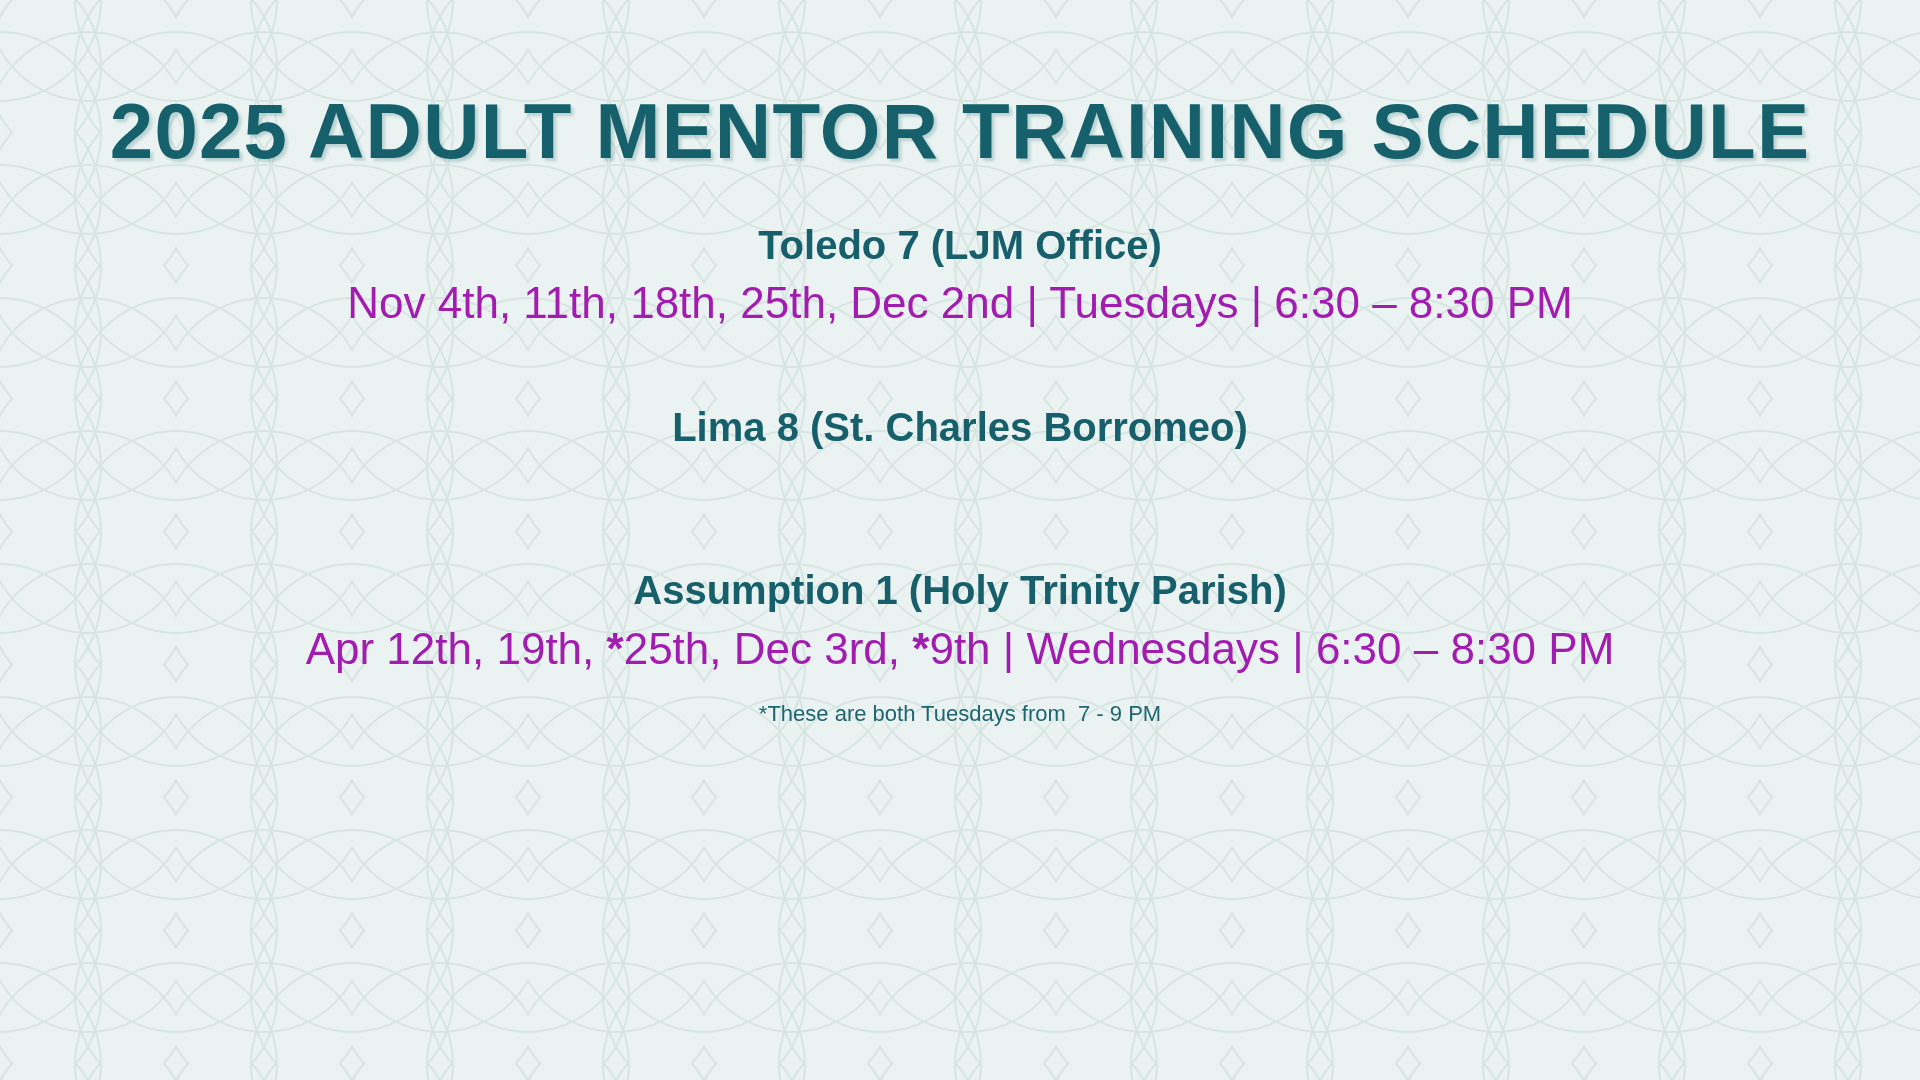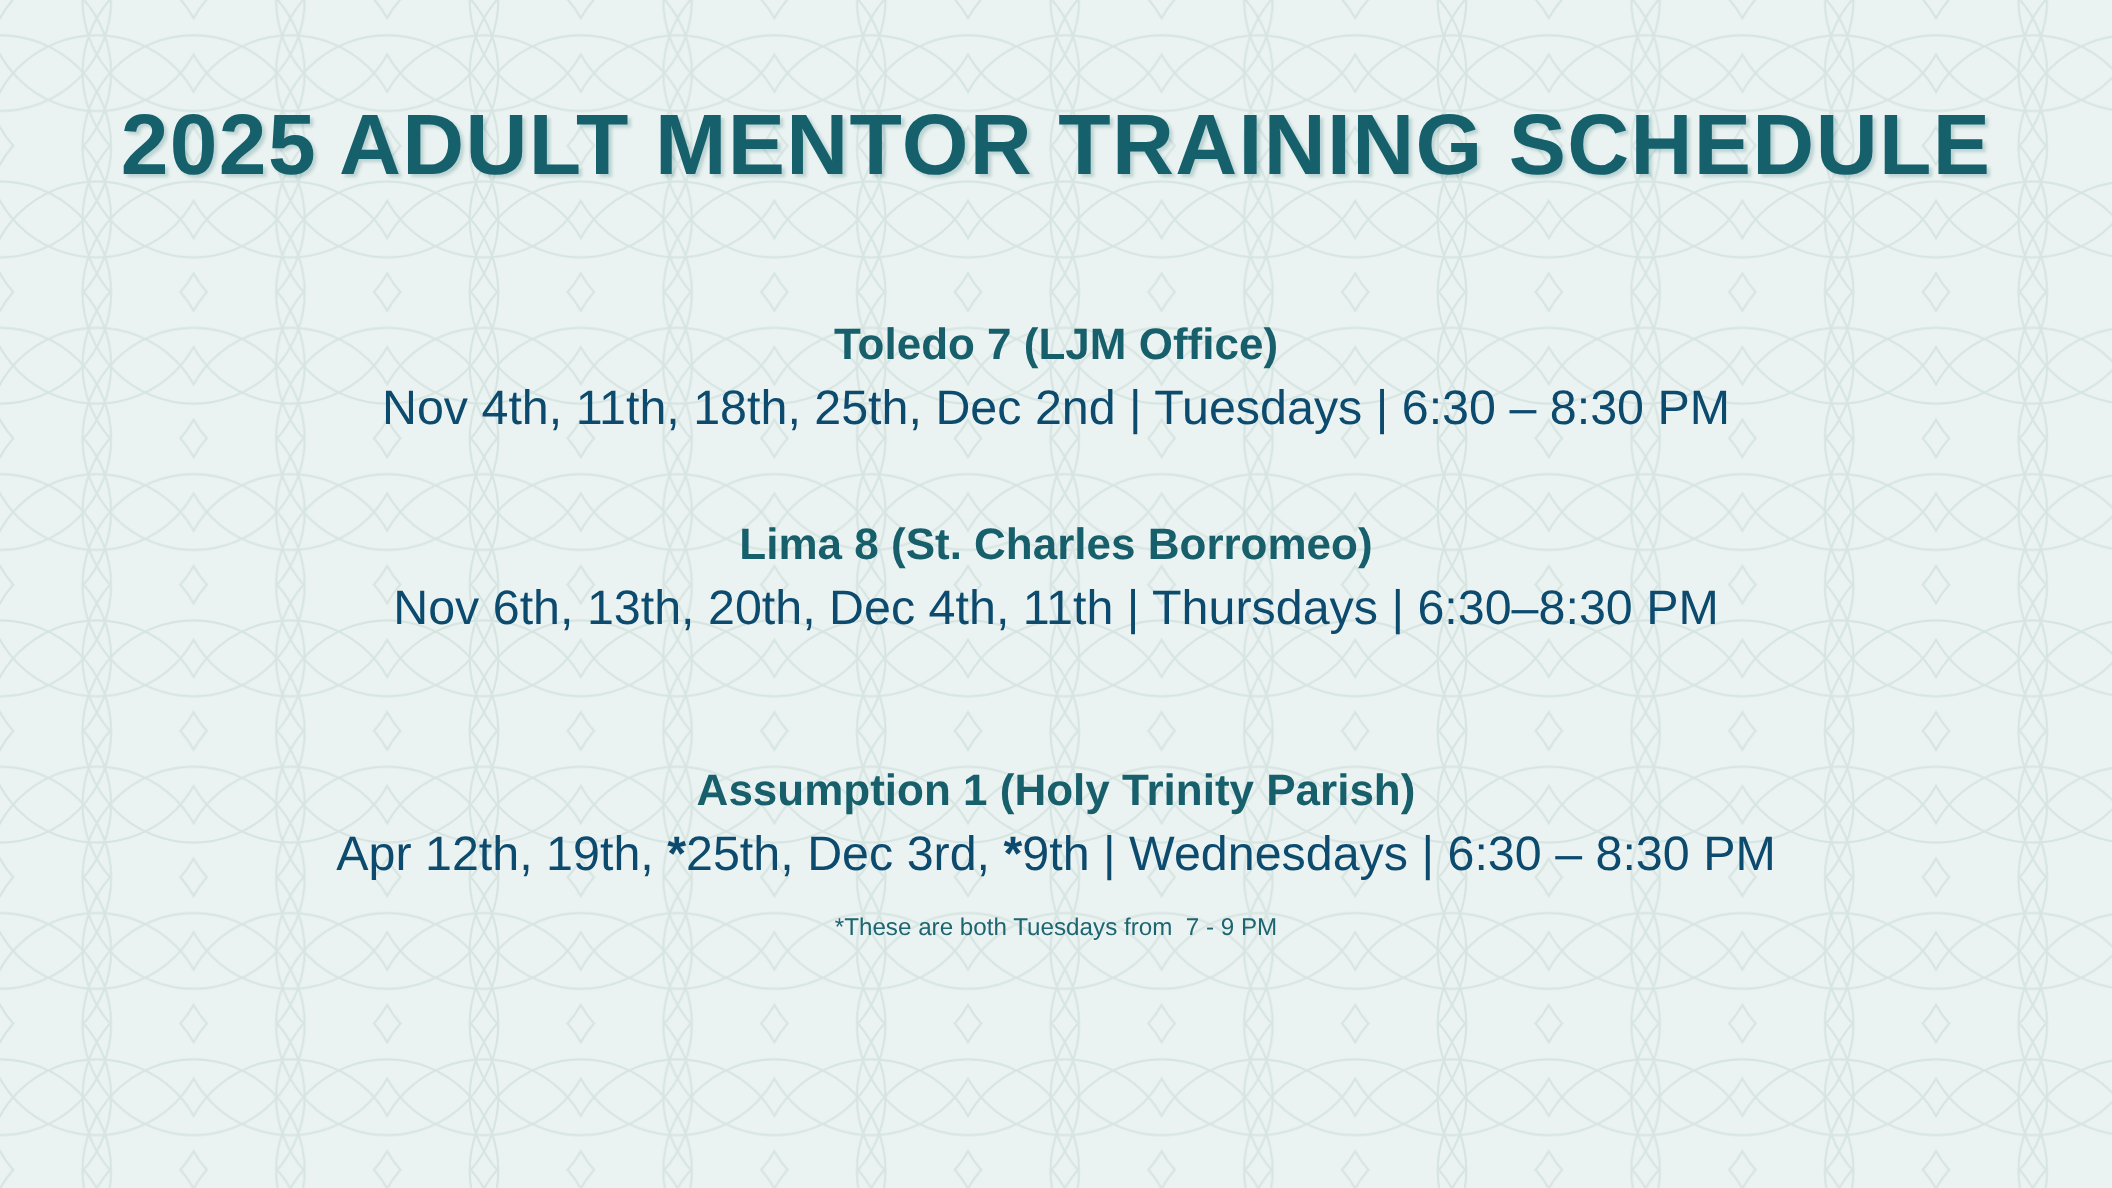--- a/index.html
+++ b/index.html
@@ -64,39 +64,39 @@
     font-weight: 700;
     line-height: 1.18;
     color: #165f6b;
     white-space: nowrap;
   }
 
   .section-dates {
     font-size: 44px;
     font-weight: 400;
     line-height: 1.2;
-    color: #0c4a6e;
+    color: #a21caf;
     white-space: nowrap;
   }
 
   .section-dates .star {
     font-weight: 700;
   }
 
   .footnote {
     font-size: 22px;
     font-weight: 400;
     color: #1d6570;
     text-align: center;
     white-space: pre;
     line-height: 1.2;
   }
 
   
-  #sec-1 { margin-top: 68px; }
+  #sec-1 { }
   #sec-2 { margin-top: 74px; }
   #sec-3 { margin-top: 116px; }
   #footnote-row { margin-top: 26px; }
 
   .section-heading + .section-dates { margin-top: 8px; }
 </style>
 </head>
 <body>
 
 <svg id="bg-pattern" viewBox="0 0 1920 1080" preserveAspectRatio="none" aria-hidden="true">
@@ -123,21 +123,20 @@
 
   <h1 class="title">2025 ADULT MENTOR TRAINING SCHEDULE</h1>
 
   <div class="section" id="sec-1">
     <div class="section-heading">Toledo 7 (LJM Office)</div>
     <div class="section-dates"><span>Nov 4th, 11th, 18th, 25th, Dec 2nd | Tuesdays | 6:30 – 8:30 PM</span></div>
   </div>
 
   <div class="section" id="sec-2">
     <div class="section-heading">Lima 8 (St. Charles Borromeo)</div>
-    <div class="section-dates"><span>Nov 6th, 13th, 20th, Dec 4th, 11th | Thursdays | 6:30–8:30 PM</span></div>
   </div>
 
   <div class="section" id="sec-3">
     <div class="section-heading">Assumption 1 (Holy Trinity Parish)</div>
     <div class="section-dates"><span>Apr 12th, 19th, </span><span class="star">*</span><span>25th, Dec 3rd, </span><span class="star">*</span><span>9th | Wednesdays | 6:30 – 8:30 PM</span></div>
   </div>
 
   <div id="footnote-row">
     <div class="footnote">*These are both Tuesdays from  7 - 9 PM</div>
   </div>

